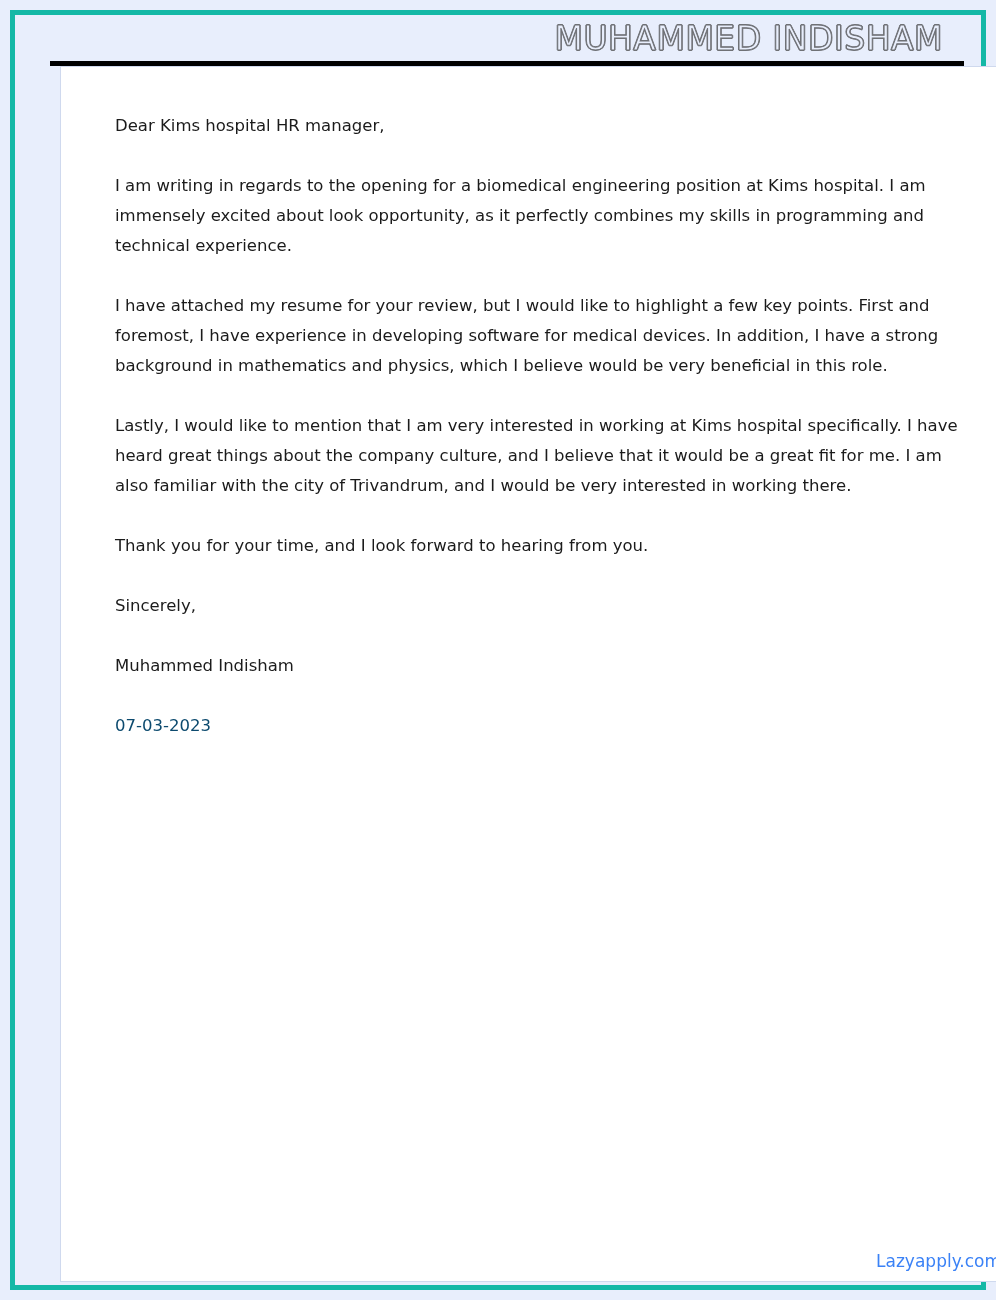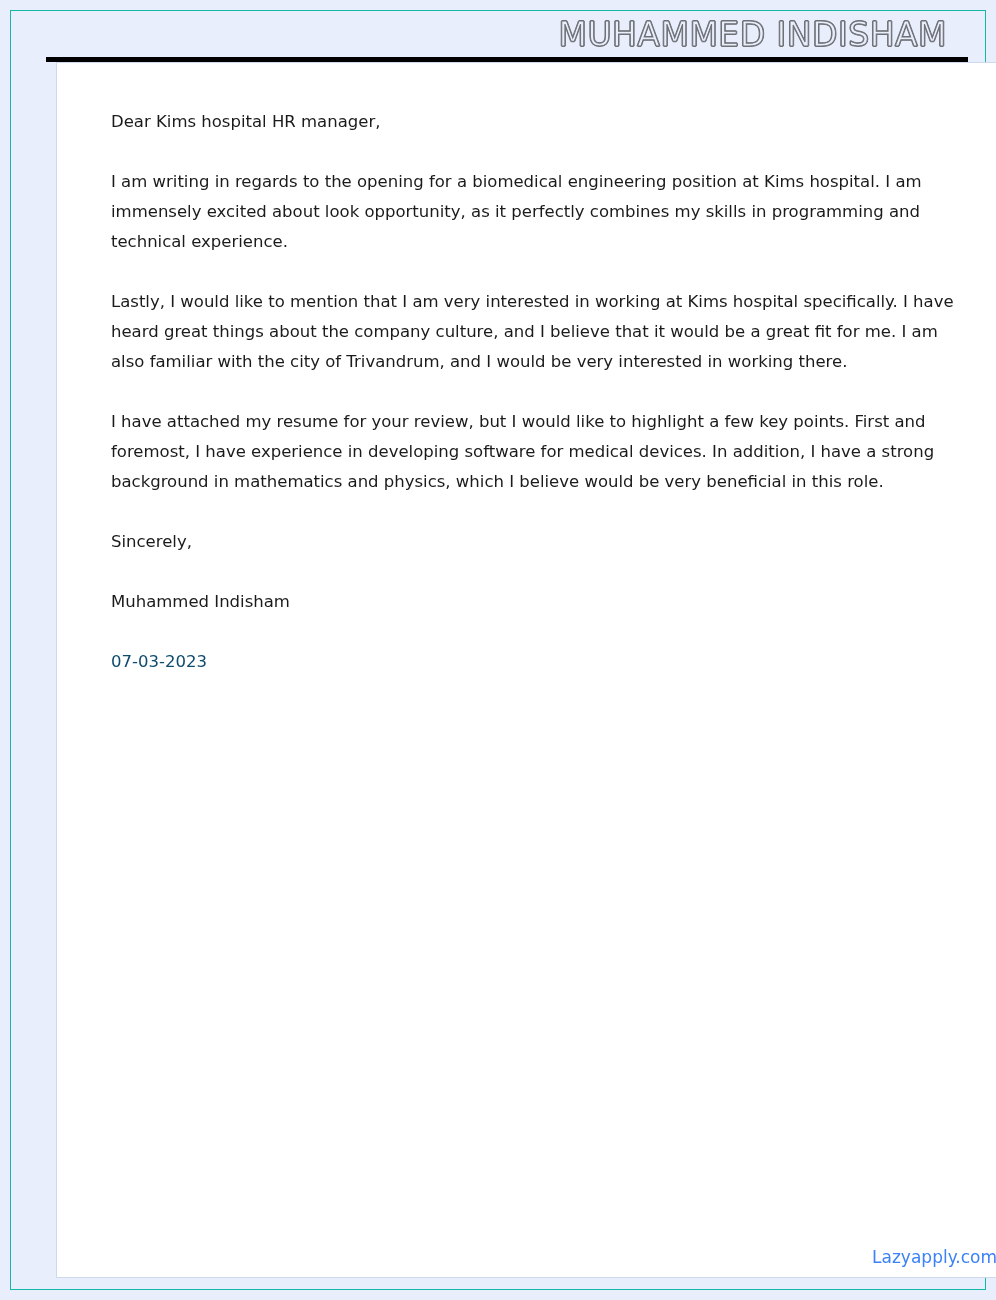--- a/index.html
+++ b/index.html
@@ -19,21 +19,21 @@
     height: 1300px;
     box-sizing: border-box;
     background: #e8eefc;
     padding: 10px;
   }
   .inner {
     position: relative;
     width: 976px;
     height: 1280px;
     box-sizing: border-box;
-    border: 1px solid #14b8a6;
+    border: 5px solid #14b8a6;
     background: #e8eefc;
   }
   .header {
     position: absolute;
     top: 0;
     left: 0;
     right: 0;
     height: 46px;
     display: flex;
     align-items: center;
@@ -108,24 +108,25 @@
 
     <div class="rule"></div>
 
     <div class="sheet">
       <div class="letter">
 
         <p>Dear Kims hospital HR manager,</p>
 
         <p>I am writing in regards to the opening for a biomedical engineering position at Kims hospital. I am immensely excited about look opportunity, as it perfectly combines my skills in programming and technical experience.</p>
 
+        <p>I have attached my resume for your review, but I would like to highlight a few key points. First and foremost, I have experience in developing software for medical devices. In addition, I have a strong background in mathematics and physics, which I believe would be very beneficial in this role.</p>
+
         <p>Lastly, I would like to mention that I am very interested in working at Kims hospital specifically. I have heard great things about the company culture, and I believe that it would be a great fit for me. I am also familiar with the city of Trivandrum, and I would be very interested in working there.</p>
 
-        <p>I have attached my resume for your review, but I would like to highlight a few key points. First and foremost, I have experience in developing software for medical devices. In addition, I have a strong background in mathematics and physics, which I believe would be very beneficial in this role.</p>
-
+        <p>Thank you for your time, and I look forward to hearing from you.</p>
 
         <div class="signoff-block">
           <p>Sincerely,</p>
           <p>Muhammed Indisham</p>
           <p class="date">07-03-2023</p>
         </div>
 
       </div>
 
       <div class="footer">Lazyapply.com</div>

